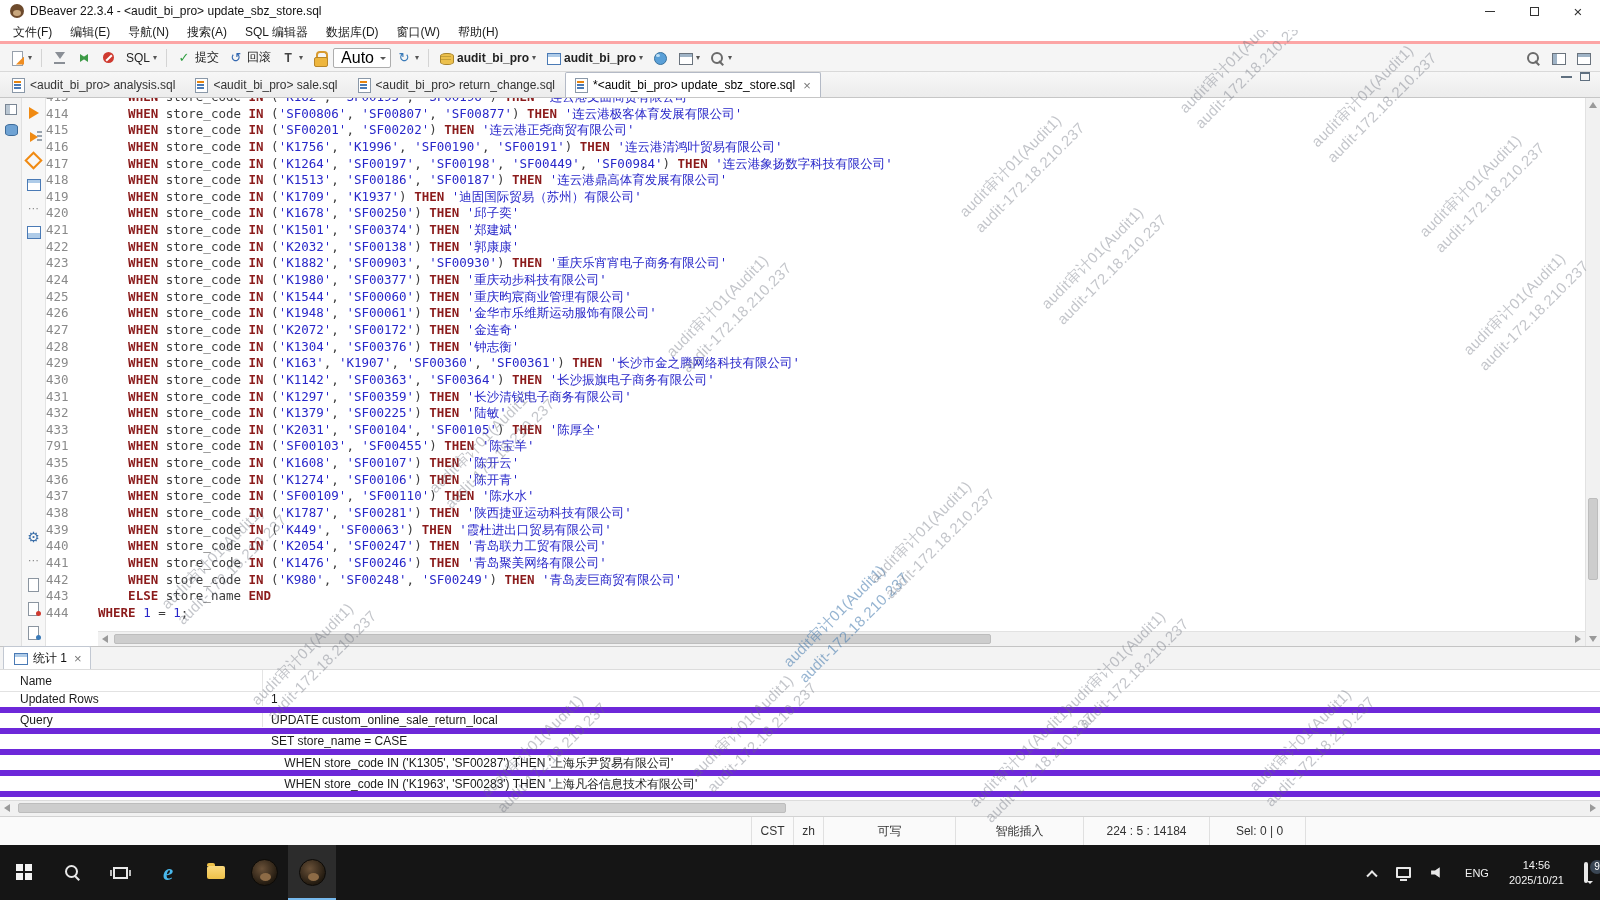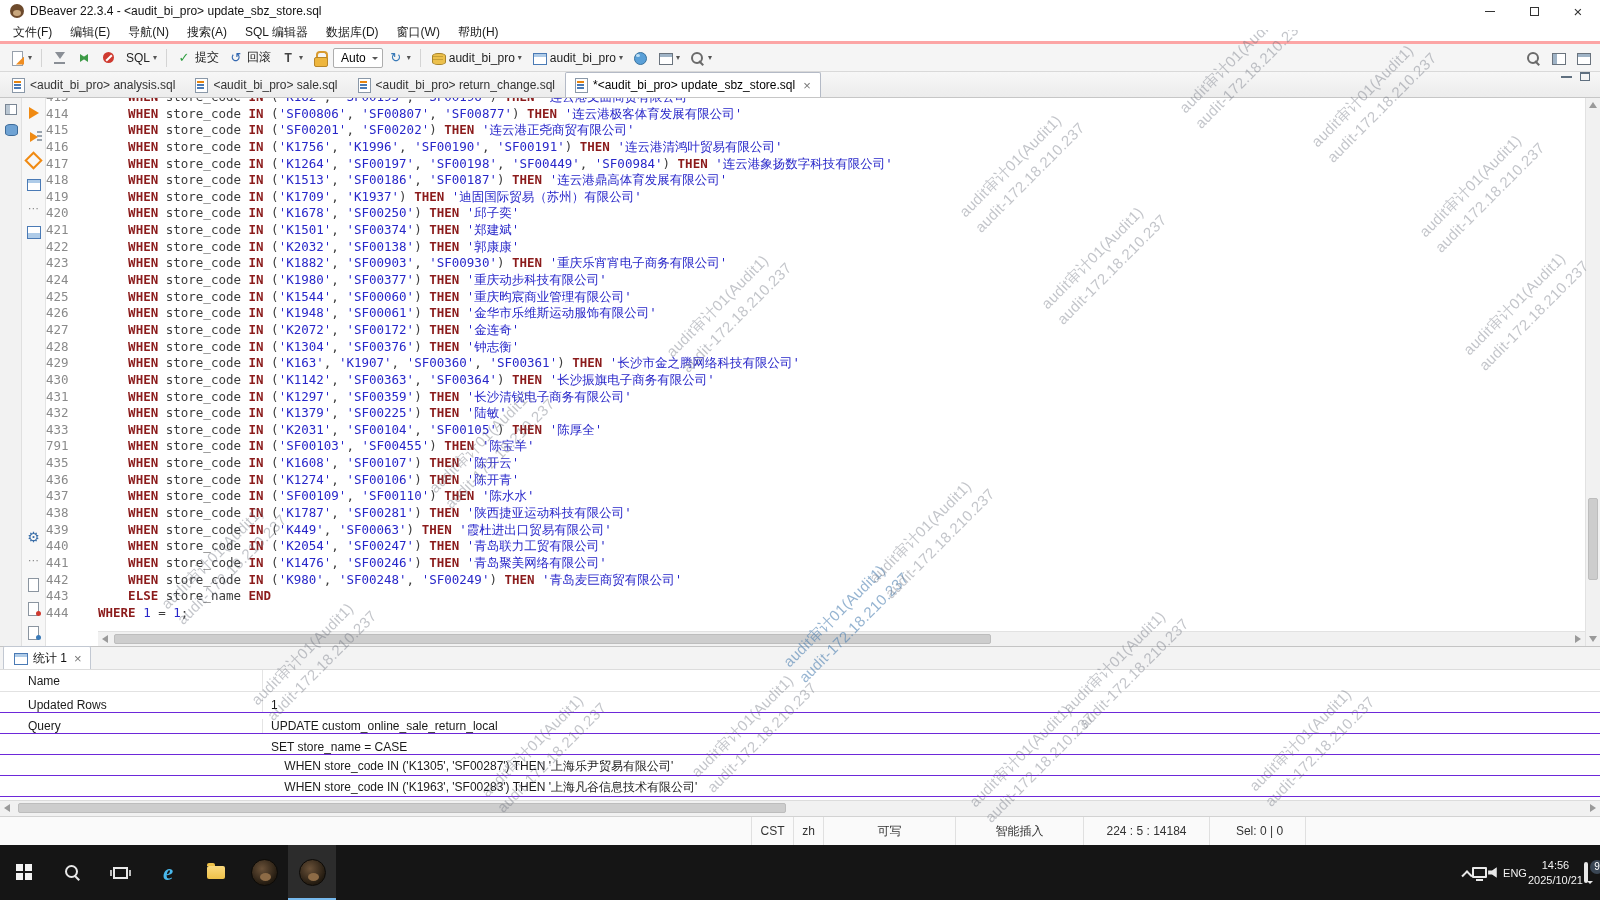--- a/index.html
+++ b/index.html
@@ -20,22 +20,22 @@
   
   .menubar{height:22px;display:flex;align-items:center;background:#fff;border-bottom:3px solid #fca5a5;padding-left:4px}
   .menu-item{padding:0 9px;font-size:12px;color:#1a1a1a;line-height:22px;white-space:nowrap}
 
   
   .toolbar{height:28px;background:#f5f5f5;border-bottom:1px solid #d9d9d9;display:flex;align-items:center;padding:0 5px;gap:1px}
   .tbtn{display:flex;align-items:center;gap:3px;height:24px;padding:0 4px;border-radius:3px;font-size:12px;color:#222;white-space:nowrap}
   .caret{font-size:8px;color:#555}
   .tsep{width:1px;height:18px;background:#d4d4d4;margin:0 4px;flex:none}
   .tspacer{flex:1}
-  .dbname{font-weight:normal}
-  .combo{height:20px;border:1px solid #adadad;background:#fff;padding:0 16px 0 7px;font-size:12px;display:flex;align-items:center;position:relative;border-radius:2px}
+  .dbname{font-weight:bold}
+  .combo{height:20px;border:1px solid #adadad;background:#fff;padding:0 16px 0 7px;font-size:16px;display:flex;align-items:center;position:relative;border-radius:2px}
   .combo::after{content:'';position:absolute;right:4px;top:8px;border:3.5px solid transparent;border-top-color:#555}
 
   .ic{width:16px;height:16px;position:relative;flex:none;display:inline-block}
   .ic-page::before{content:'';position:absolute;left:3px;top:1px;width:9px;height:13px;background:#fff;border:1px solid #97a0ab}
   .ic-page::after{content:'';position:absolute;right:1px;bottom:1px;width:8px;height:8px;background:#ef8d22;clip-path:polygon(0 100%,100% 0,100% 100%)}
   .ic-down::before{content:'';position:absolute;left:4px;top:2px;width:0;height:0;border:5px solid transparent;border-top:7px solid #8a8f96}
   .ic-down::after{content:'';position:absolute;left:3px;bottom:2px;width:11px;height:2px;background:#8a8f96}
   .ic-sync::before{content:'';position:absolute;left:2px;top:4px;width:0;height:0;border:4px solid transparent;border-right:6px solid #3d9a46}
   .ic-sync::after{content:'';position:absolute;right:2px;top:4px;width:0;height:0;border:4px solid transparent;border-left:6px solid #3d9a46}
   .ic-cancel::before{content:'';position:absolute;left:2px;top:2px;width:11px;height:11px;border-radius:50%;background:#cf3a30}
@@ -109,23 +109,23 @@
   .sb-thumb-h{position:absolute;top:2px;height:10px;background:#cdcdcd;border:1px solid #bdbdbd;border-radius:2px;left:16px;width:59%}
   .sb-thumb-v{position:absolute;left:2px;width:10px;background:#cdcdcd;border:1px solid #bdbdbd;border-radius:2px;top:73%;height:15%}
 
   
   .results-tabbar{height:24px;background:#f3f3f3;border-top:1px solid #c4c4c4;border-bottom:1px solid #dcdcdc;display:flex;align-items:flex-end;padding-left:3px}
   .rtab{height:23px;background:#fff;border:1px solid #c2c8d2;border-bottom:none;border-radius:2px 2px 0 0;display:flex;align-items:center;gap:5px;padding:0 8px;font-size:12px;color:#111}
   .rtab-close{font-size:13px;color:#777;margin-left:2px}
   .results-table{height:130px;background:#fff;overflow:hidden;font-size:12px;color:#1a1a1a}
   .rheader{display:flex;height:22px;border-bottom:1px solid #e2e2e2;align-items:stretch;font-size:12px}
   .rcell{display:flex;align-items:center;overflow:hidden;white-space:pre}
-  .rname{width:263px;flex:none;padding-left:28px;border-right:1px solid #e4e4e4}
+  .rname{width:263px;flex:none;padding-left:20px;border-right:1px solid #e4e4e4}
   .rvalue{flex:1;padding-left:8px}
-  .rrow{display:flex;height:21px;border-bottom:1px solid #6d28d9;align-items:flex-end}
+  .rrow{display:flex;height:21px;border-bottom:6px solid #6d28d9;align-items:flex-start}
   .results-hscroll{height:16px;background:#f1f1f1;border-top:1px solid #dcdcdc;position:relative}
   .results-hscroll .sb-thumb-h{left:18px;width:48%}
 
   
   .statusbar{height:29px;border-top:1px solid #d2d2d2;background:#fafafa;display:flex;align-items:stretch;font-size:12px;color:#333}
   .statusbar .spacer{flex:1}
   .segs{display:flex;align-items:stretch}
   .seg{display:flex;align-items:center;justify-content:center;border-left:1px solid #e0e0e0;white-space:nowrap;padding:0 4px}
   .statusbar .tail{width:295px;border-left:1px solid #e0e0e0}
 
@@ -139,21 +139,21 @@
   .tb-search::before{content:'';position:absolute;left:1px;top:1px;width:9px;height:9px;border:2px solid #e8e8e8;border-radius:50%}
   .tb-search::after{content:'';position:absolute;left:11px;top:11px;width:6px;height:2px;background:#e8e8e8;transform:rotate(45deg);transform-origin:left center}
   .tb-taskview{width:15px;height:12px;border:2px solid #e8e8e8;position:relative}
   .tb-taskview::before{content:'';position:absolute;left:-5px;top:1px;width:2px;height:6px;background:#bdbdbd}
   .tb-taskview::after{content:'';position:absolute;right:-5px;top:1px;width:2px;height:6px;background:#bdbdbd}
   .tb-ie{color:#49b8ec;font-family:"Liberation Serif",serif;font-style:italic;font-weight:bold;font-size:23px;line-height:23px}
   .tb-folder{width:18px;height:13px;background:linear-gradient(#fad97e,#eec148);border-radius:2px;position:relative}
   .tb-folder::before{content:'';position:absolute;top:-3px;left:0;width:8px;height:3px;background:#eec148;border-radius:2px 2px 0 0}
   .tb-dbv{width:27px;height:27px;border-radius:50%;background:radial-gradient(circle at 40% 35%,#6a5138,#221a10 72%);border:1px solid #0c0a07;position:relative}
   .tb-dbv::after{content:'';position:absolute;left:8px;top:13px;width:11px;height:8px;border-radius:50%;background:#8d6b46}
-  .tray{margin-left:auto;display:flex;align-items:center;gap:1px;padding-right:12px;color:#f2f2f2}
+  .tray{margin-left:auto;display:flex;align-items:center;gap:20px;padding-right:12px;color:#f2f2f2}
   .tray-chevron{width:8px;height:8px;border-left:2px solid #e8e8e8;border-top:2px solid #e8e8e8;transform:rotate(45deg) translate(2px,2px)}
   .tb-net{width:15px;height:11px;border:2px solid #e8e8e8;border-radius:1px;position:relative}
   .tb-net::after{content:'';position:absolute;left:2px;bottom:-5px;width:7px;height:2px;background:#e8e8e8}
   .tb-vol{width:14px;height:12px;background:#e8e8e8;clip-path:polygon(0 33%,28% 33%,62% 6%,62% 94%,28% 67%,0 67%)}
   .tray-lang{font-size:11px}
   .tray-clock{font-size:11px;line-height:1.35;text-align:center}
   .tb-notif{width:17px;height:14px;border:2px solid #e8e8e8;border-radius:2px;position:relative}
   .tb-notif::after{content:'';position:absolute;left:1px;bottom:-6px;width:0;height:0;border:3px solid transparent;border-top-color:#e8e8e8}
   .notif-badge{position:absolute;left:6px;bottom:8px;min-width:14px;height:14px;border-radius:50%;background:#3a4654;color:#fff;font-size:10px;display:flex;align-items:center;justify-content:center}
 

